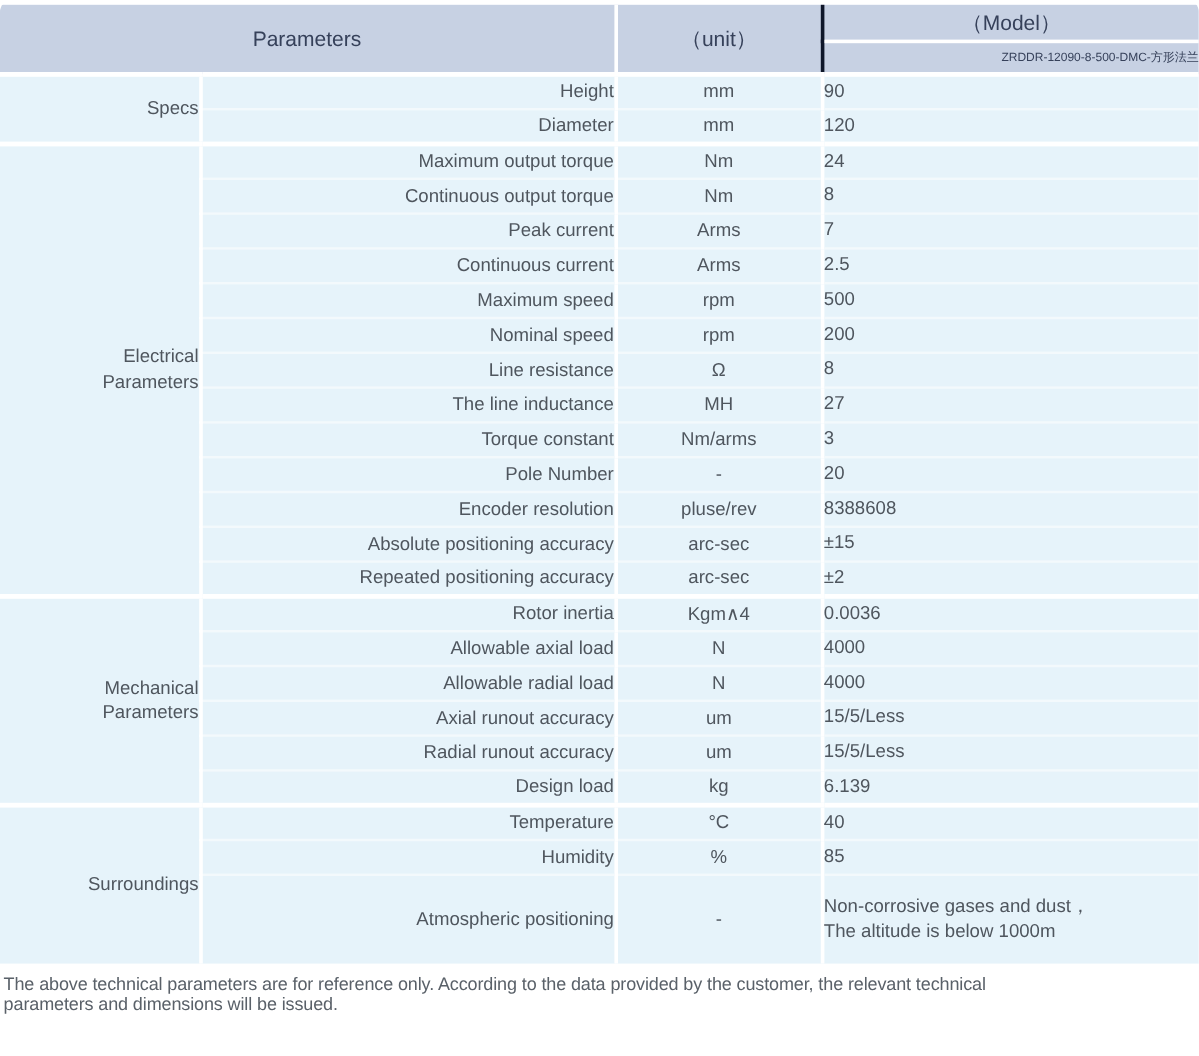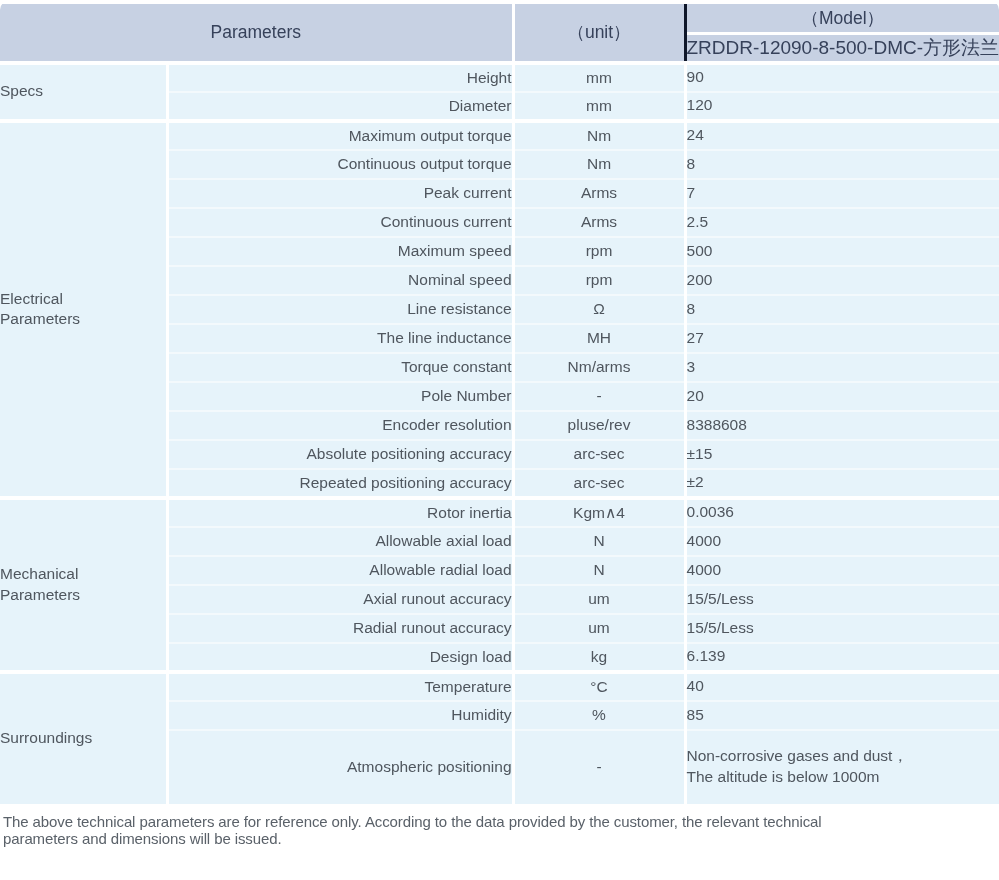--- a/index.html
+++ b/index.html
@@ -15,26 +15,26 @@
   html,body{margin:0;padding:0;background:#ffffff;}
   body{font-family:"Liberation Sans","DejaVu Sans",sans-serif;}
   .page{width:999px;height:880px;padding-top:4px;overflow:hidden;border-radius:10px;}
   table{border-collapse:collapse;width:999px;table-layout:fixed;}
   th,td{font-weight:normal;vertical-align:middle;padding:0;}
   
   th{background:var(--header-bg);color:var(--header-text);text-align:center;}
   th.params{font-size:17.5px;height:58px;border-right:3px solid #ffffff;}
   th.unit-h{font-size:17.5px;border-right:3px solid #0f172a;}
   th.model-h{font-size:17.5px;height:29px;}
-  th.model-v{font-size:19px;height:26px;border-top:3px solid #ffffff;}
+  th.model-v{font-size:10px;height:26px;border-top:3px solid #ffffff;text-align:right;}
   
   td{background:var(--body-bg);color:var(--body-text);font-size:15.5px;height:29px;
      border-top:2px solid var(--row-sep);}
   tr.sec-start td{border-top:4px solid var(--section-sep);}
-  td.group{text-align:left;border-right:3px solid #ffffff;white-space:pre-line;line-height:1.3;margin-left:46px;}
+  td.group{text-align:right;border-right:3px solid #ffffff;white-space:pre-line;line-height:1.3;margin-left:46px;}
   td.name{text-align:right;padding-left:31px;border-right:3px solid #ffffff;}
   td.unit{text-align:center;border-right:3px solid #ffffff;}
   td.value{white-space:pre-line;line-height:1.35;}
   tr.tall td{height:74px;}
   
   .footer{width:894px;margin-top:9px;padding-left:3px;font-size:15px;
           color:var(--footer-text);letter-spacing:-0.1px;}
 </style>
 </head>
 <body>

